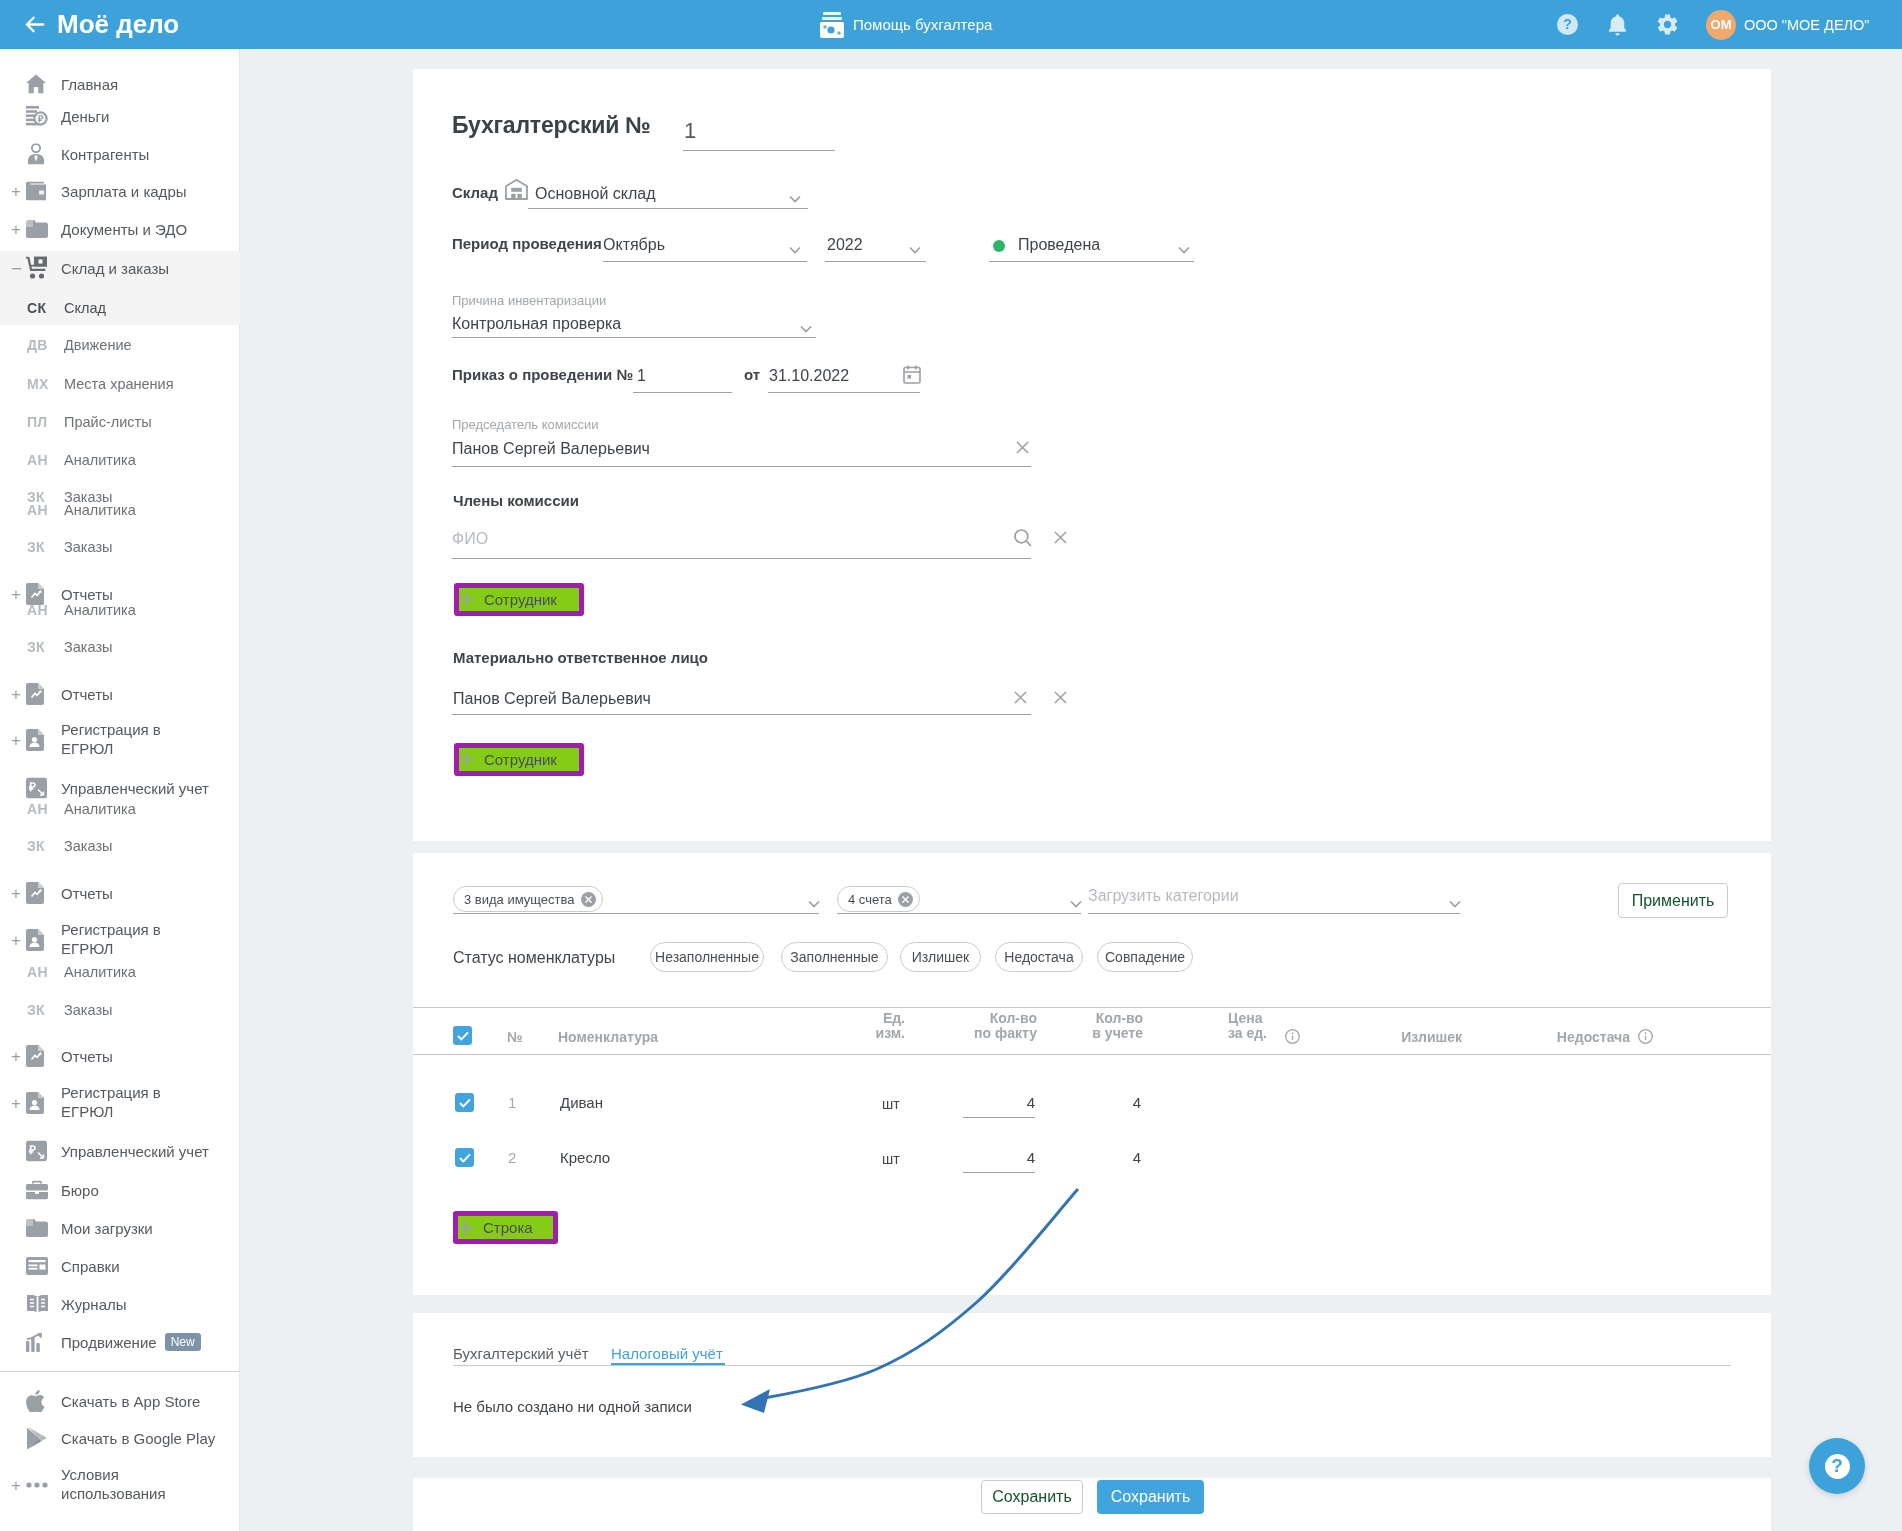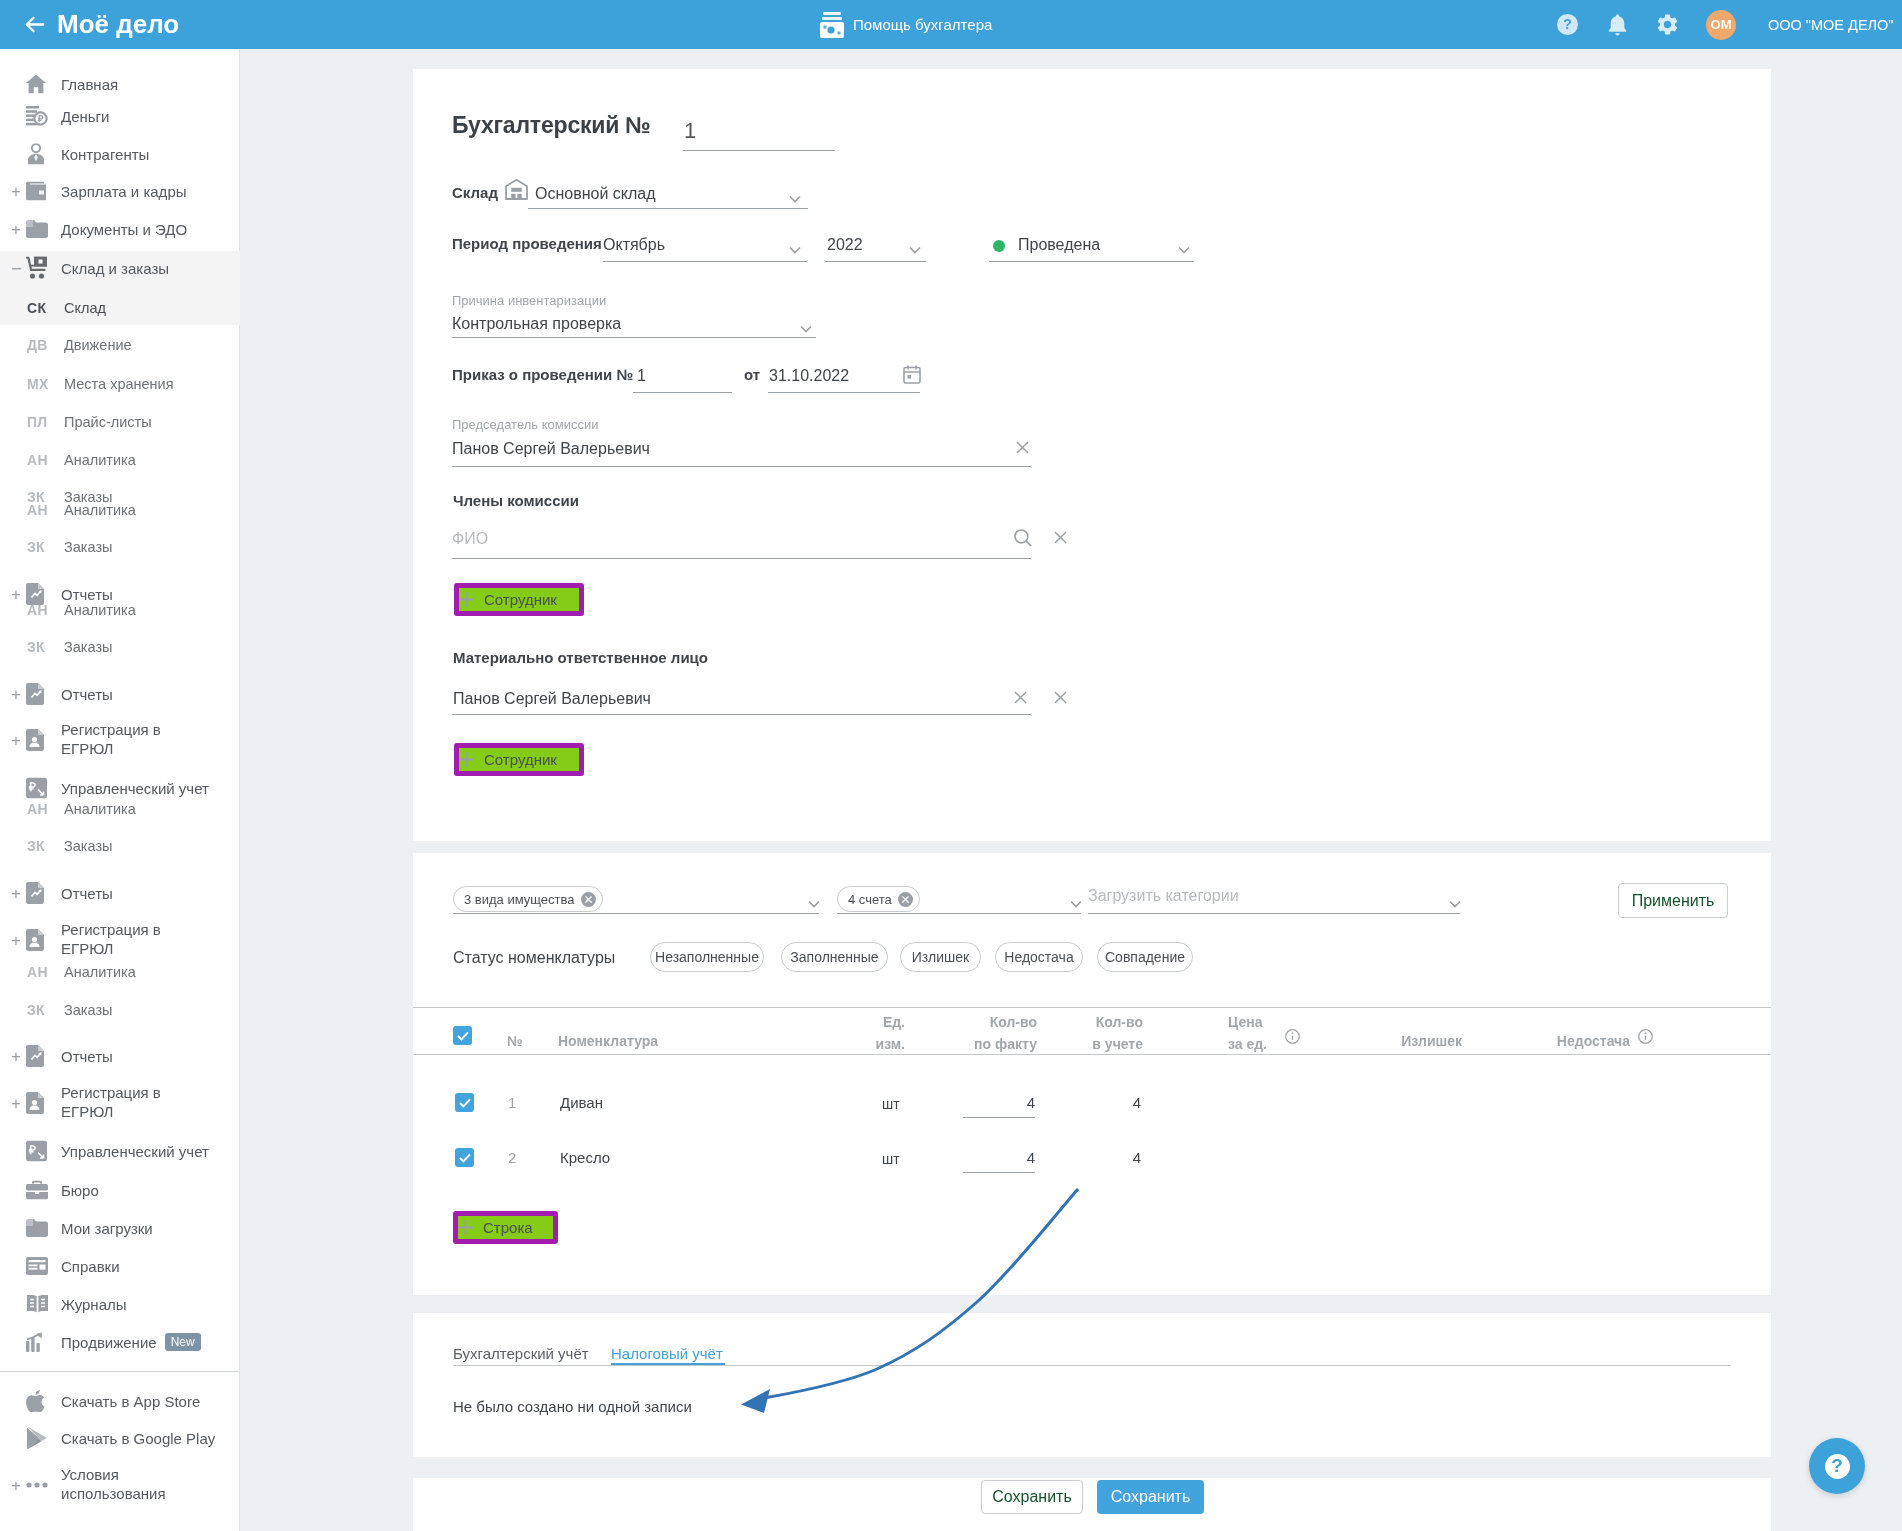--- a/index.html
+++ b/index.html
@@ -42,21 +42,21 @@
 .lab-s{font-size:13px;color:#a2a7ab;white-space:nowrap}
 .val{font-size:16px;color:#3f454a;white-space:nowrap}
 .ph{font-size:16px;color:#b6bbc0;white-space:nowrap}
 .uline{position:absolute;height:1px;background:#9aa0a6}
 .uline.lt{background:#c4c8cb}
 .chev{width:12px;height:8px}
 .btn-add{position:absolute;border:5px solid #a21caf;border-radius:3px;background:#84cc16;color:#4a4f54;font-size:15px;display:flex;align-items:center;justify-content:flex-start;gap:10px}
 .pill{position:absolute;border:1px solid #c9cdd0;border-radius:16px;background:#fff;color:#4a4f54;font-size:14px;display:flex;align-items:center;justify-content:center}
 .chip{display:flex;align-items:center;gap:6px;border:1px solid #c9cdd0;border-radius:13px;padding:0 6px 0 10px;height:26px;font-size:13px;color:#4a4f54;background:#fff}
 .chipx{width:15px;height:15px;border-radius:50%;background:#9aa0a6;display:flex;align-items:center;justify-content:center}
-.th{position:absolute;font-size:14px;font-weight:bold;color:#a2a7ab;white-space:nowrap;line-height:22px}
+.th{position:absolute;font-size:14px;font-weight:bold;color:#a2a7ab;white-space:nowrap;line-height:15px}
 .td{position:absolute;font-size:15px;color:#3f454a;white-space:nowrap}
 .tdg{position:absolute;font-size:15px;color:#a2a7ab;white-space:nowrap}
 .cbx{position:absolute;width:19px;height:19px;border-radius:3px;background:#42a4dc;display:flex;align-items:center;justify-content:center}
 .btn{position:absolute;height:34px;border-radius:4px;font-size:16px;display:flex;align-items:center;justify-content:center}
 .btn.ghost{border:1px solid #c9cdd0;background:#fff;color:#14532d}
 .btn.prim{background:#42a4dc;color:#fff}
 .fab{position:absolute;left:1809px;top:1438px;width:56px;height:56px;border-radius:50%;background:#3da2da;display:flex;align-items:center;justify-content:center;box-shadow:0 2px 6px rgba(0,0,0,.15);z-index:40}
 .fab .inner{width:25px;height:25px;border-radius:50%;background:#fff;color:#3da2da;font-size:19px;font-weight:bold;display:flex;align-items:center;justify-content:center}
 .tab{font-size:15px;color:#5a6065}
 .tab.on{color:#42a1db}
@@ -90,21 +90,21 @@
     <svg width="21" height="23" viewBox="0 0 21 23" fill="#d8ecf8">
         <path d="M10.5 1.5c.9 0 1.6.7 1.6 1.6v.5c3 .7 5.2 3.3 5.2 6.5v4.6l1.8 2.8c.3.5 0 1.2-.7 1.2H2.6c-.7 0-1-.7-.7-1.2l1.8-2.8V10c0-3.2 2.2-5.8 5.2-6.5v-.5c0-.9.7-1.6 1.6-1.6z"></path>
         <path d="M8.3 20.2h4.4c0 1.2-1 2.2-2.2 2.2s-2.2-1-2.2-2.2z"></path>
       </svg>
   </div>
   <div class="hico" style="left:1655px">
     <svg width="25" height="25" viewBox="0 0 24 24" fill="#d8ecf8">
         <path d="M19.14 12.94c.04-.3.06-.61.06-.94 0-.32-.02-.64-.07-.94l2.03-1.58c.18-.14.23-.41.12-.61l-1.92-3.32c-.12-.22-.37-.29-.59-.22l-2.39.96c-.5-.38-1.03-.7-1.62-.94l-.36-2.54c-.04-.24-.24-.41-.48-.41h-3.84c-.24 0-.43.17-.47.41l-.36 2.54c-.59.24-1.13.57-1.62.94l-2.39-.96c-.22-.08-.47 0-.59.22L2.74 8.87c-.12.21-.08.47.12.61l2.03 1.58c-.05.3-.09.63-.09.94s.02.64.07.94l-2.03 1.58c-.18.14-.23.41-.12.61l1.92 3.32c.12.22.37.29.59.22l2.39-.96c.5.38 1.03.7 1.62.94l.36 2.54c.05.24.24.41.48.41h3.84c.24 0 .44-.17.47-.41l.36-2.54c.59-.24 1.13-.56 1.62-.94l2.39.96c.22.08.47 0 .59-.22l1.92-3.32c.12-.22.07-.47-.12-.61l-2.01-1.58zM12 15.6c-1.98 0-3.6-1.62-3.6-3.6s1.62-3.6 3.6-3.6 3.6 1.62 3.6 3.6-1.62 3.6-3.6 3.6z"></path>
       </svg>
   </div>
-  <div class="hico" style="left:1706px;gap:32px">
+  <div class="hico" style="left:1706px;gap:8px">
     <div class="avatar">ОМ</div>
     <div class="comp">ООО "МОЕ ДЕЛО"</div>
   </div>
 </div>
 
 <div class="side">
   <div class="sideact"></div>
   <div id="sb">
   <div class="it" style="top:23px;height:24px">
         <svg class="ico" width="20" height="19" viewBox="0 0 20 19" fill="#9aa0a6">

